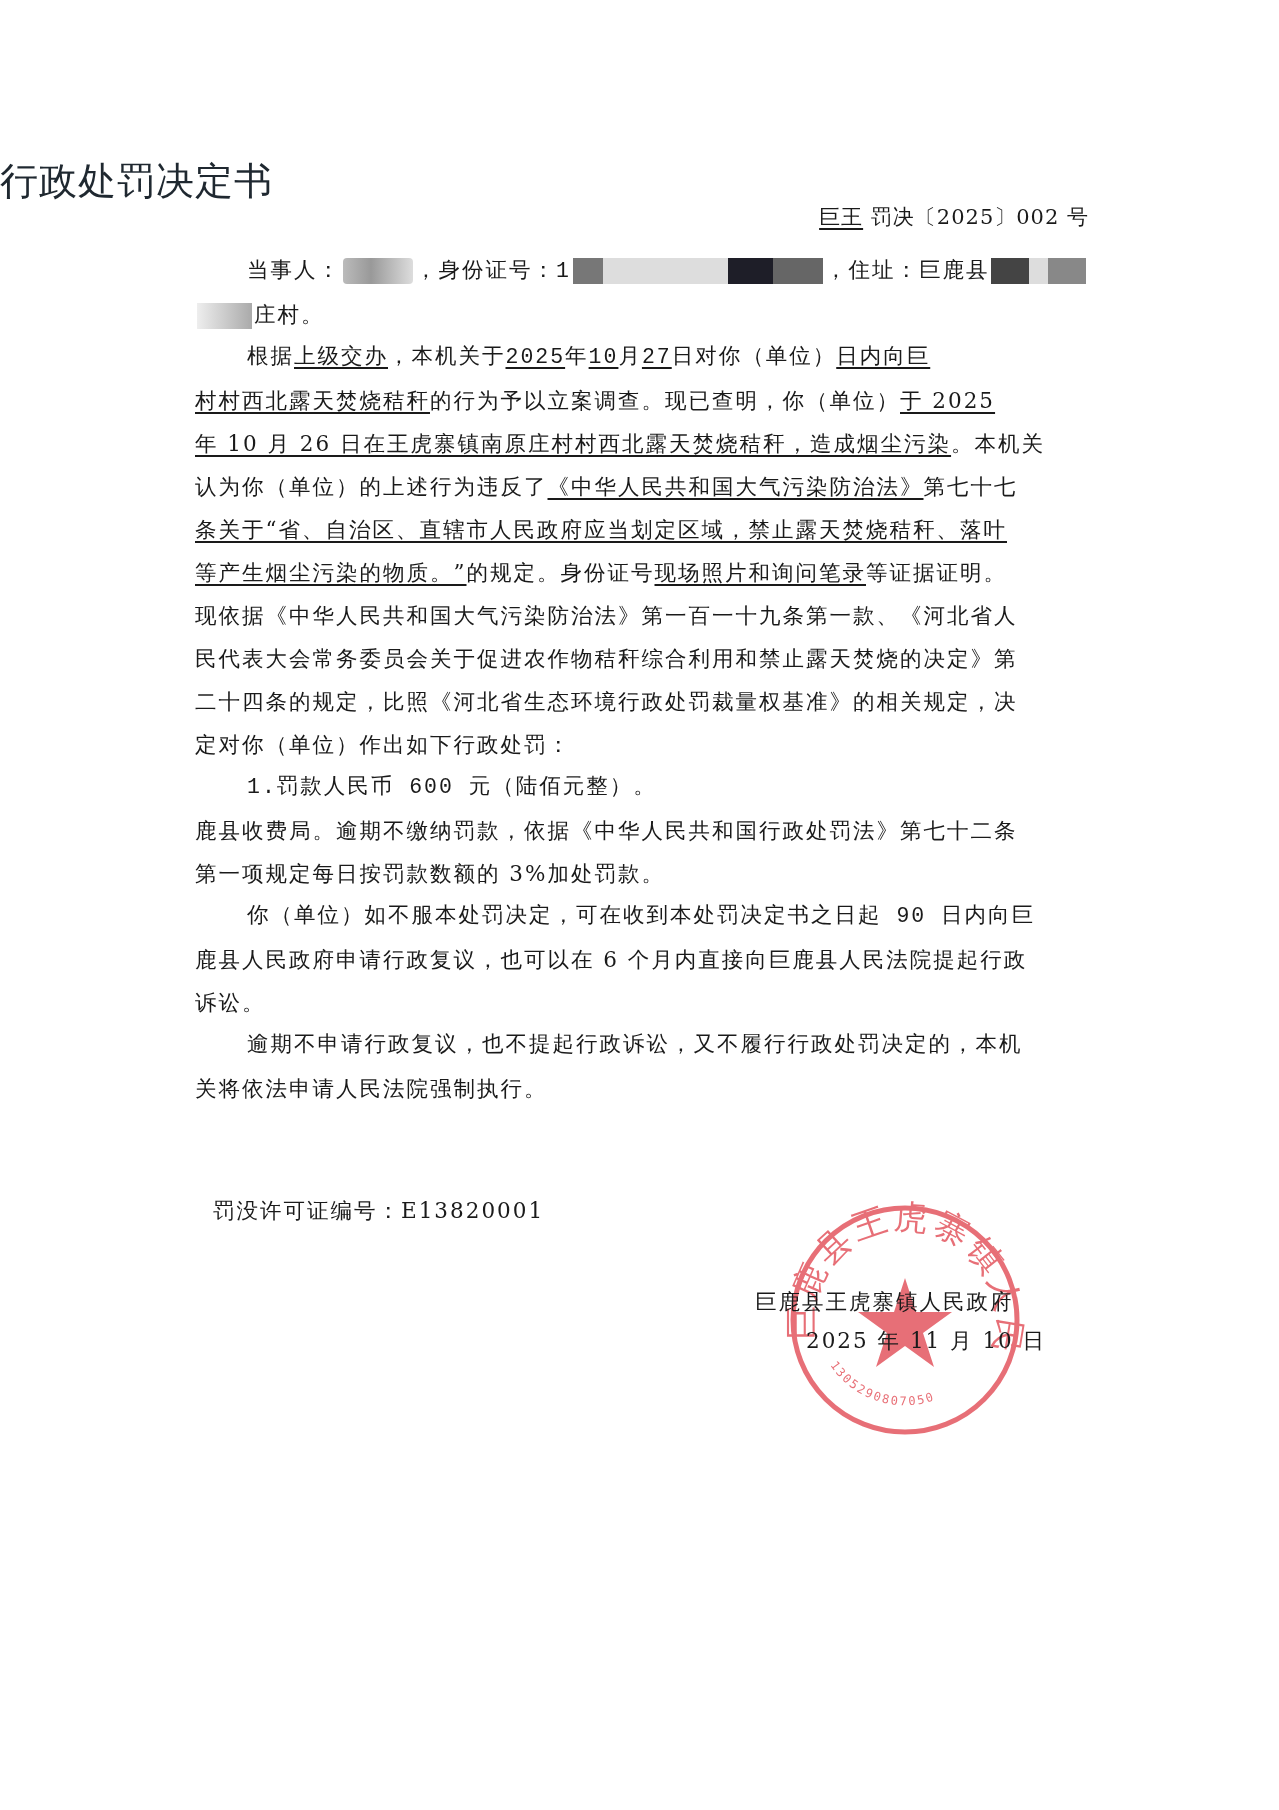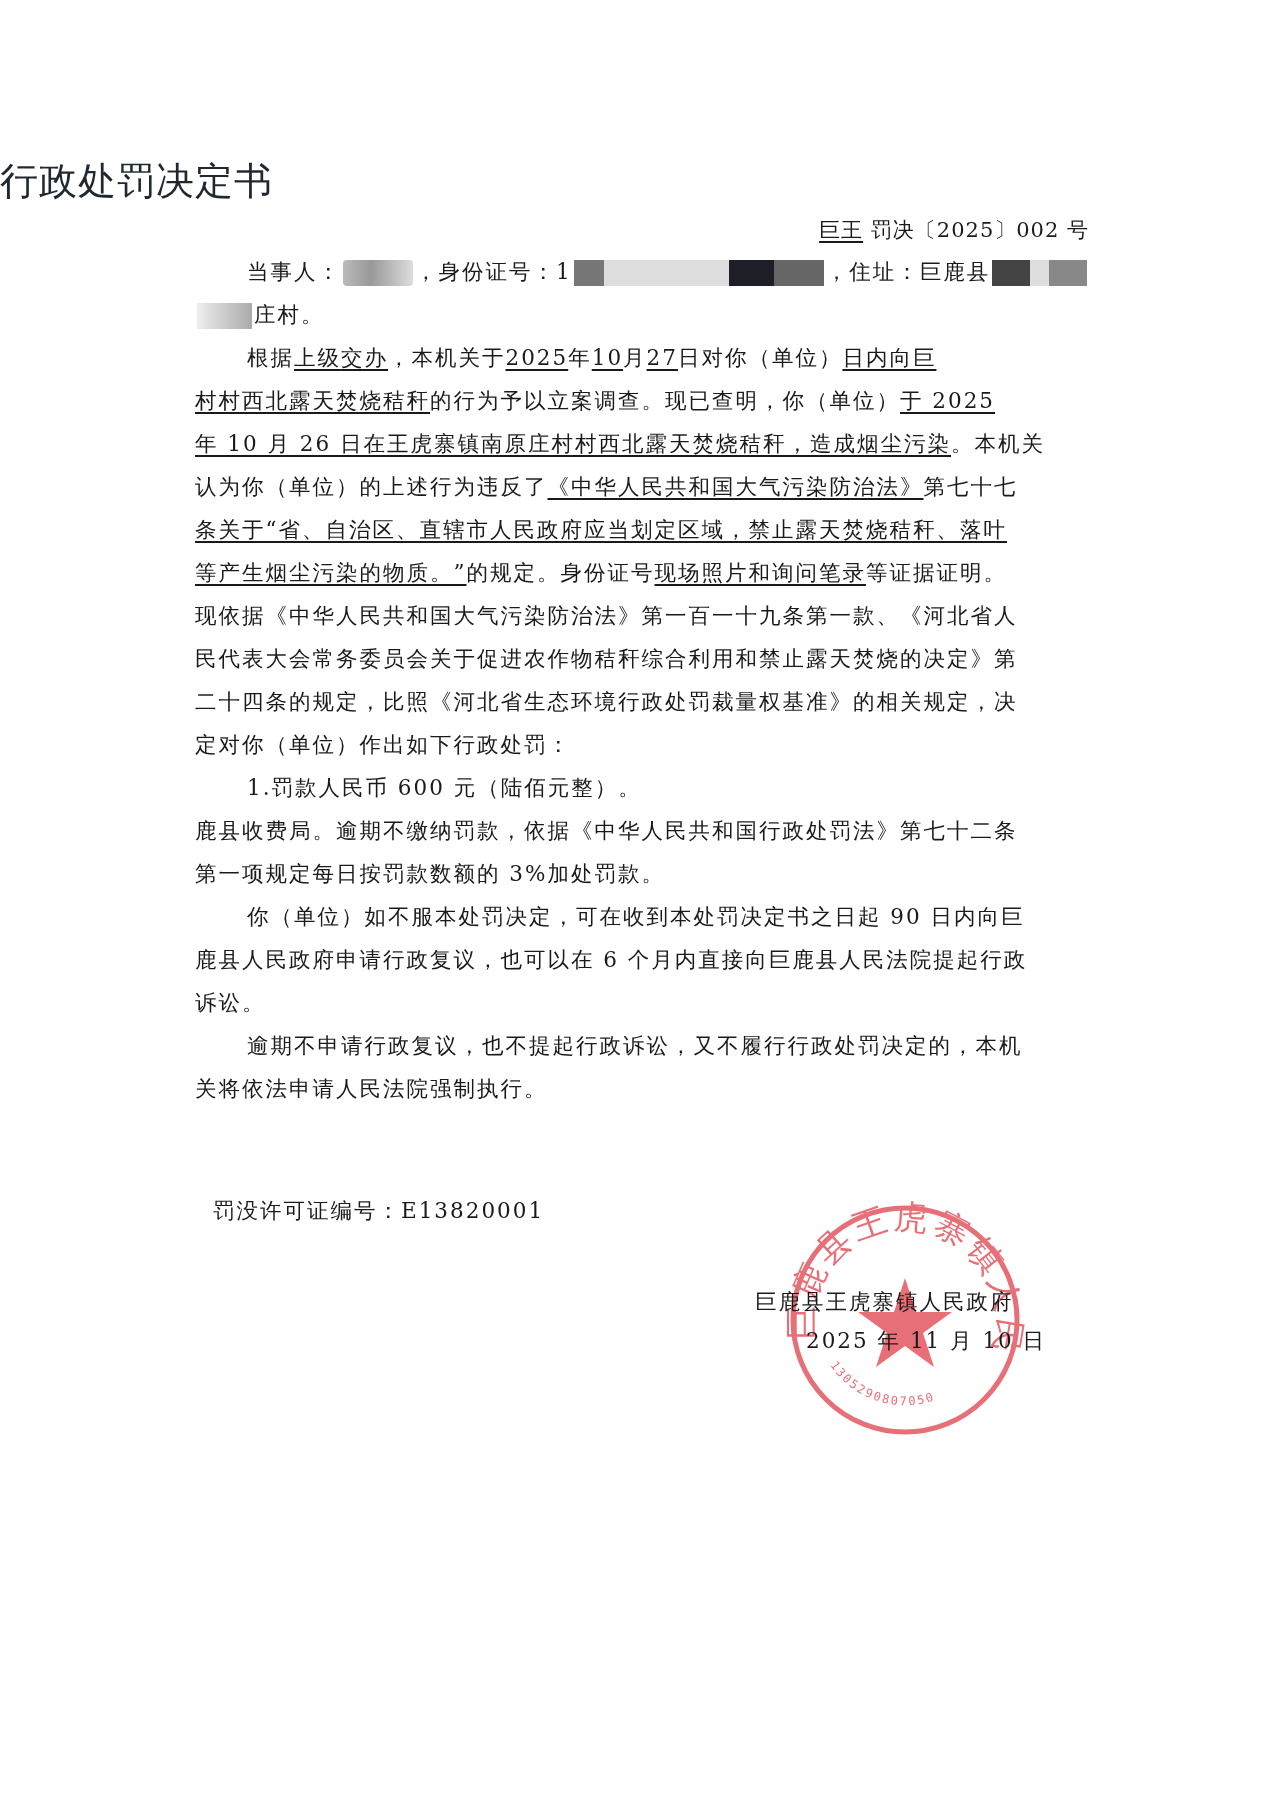--- a/index.html
+++ b/index.html
@@ -7,29 +7,29 @@
     width: 1279px; height: 1810px; background: #ffffff; position: relative; overflow: hidden;
     font-family: "DejaVu Serif", "Liberation Serif", serif; color: #1a1a1a;
   }
   .page { position: absolute; left: 0; top: 0; width: 1279px; height: 1810px; }
   .title {
     position: absolute; top: 156px; left: 0; width: 1279px; 
     font-family: "DejaVu Sans", "Liberation Sans", sans-serif;
     font-size: 38px; letter-spacing: 1px; color: #1f2830;
   }
   .docno {
-    position: absolute; top: 216px; right: 190px; font-size: 21px; letter-spacing: 1px;
+    position: absolute; top: 203px; right: 190px; font-size: 21px; letter-spacing: 1px;
   }
   .u { text-decoration: underline; text-underline-offset: 4px; text-decoration-thickness: 1.5px; }
   .body-text {
     position: absolute; left: 195px; width: 890px; font-size: 21.5px; line-height: 43px;
     letter-spacing: 2px; text-align: justify;
   }
   .line { white-space: nowrap; height: 43px; }
-  .indent { padding-left: 52px; }
+  .indent { padding-left: 52px; font-family: Liberation Mono, monospace; }
   .blur { display: inline-block; height: 26px; vertical-align: middle; margin: 0 2px; }
   .b1 { width: 70px; background: linear-gradient(90deg,#bbb,#999 40%,#ddd); border-radius: 4px; }
   .b2 { width: 250px; background: linear-gradient(90deg,#777 0,#777 12%,#ddd 12%,#ddd 62%,#1e1e28 62%,#1e1e28 80%,#666 80%); }
   .b3 { width: 95px; background: linear-gradient(90deg,#444 0,#444 40%,#ddd 40%,#ddd 60%,#888 60%); }
   .b4 { width: 55px; background: linear-gradient(90deg,#eee,#aaa); }
   .license { position: absolute; left: 195px; top: 1196px; font-size: 21.5px; letter-spacing: 2px; margin-left: 18px; }
   .sign-org { position: absolute; left: 755px; top: 1287px; font-size: 21.5px; letter-spacing: 2px; }
   .sign-date { position: absolute; left: 806px; top: 1326px; font-size: 21.5px; letter-spacing: 2px; }
   .seal { position: absolute; left: 785px; top: 1200px; width: 240px; height: 240px; opacity: 0.75; }
 </style>

